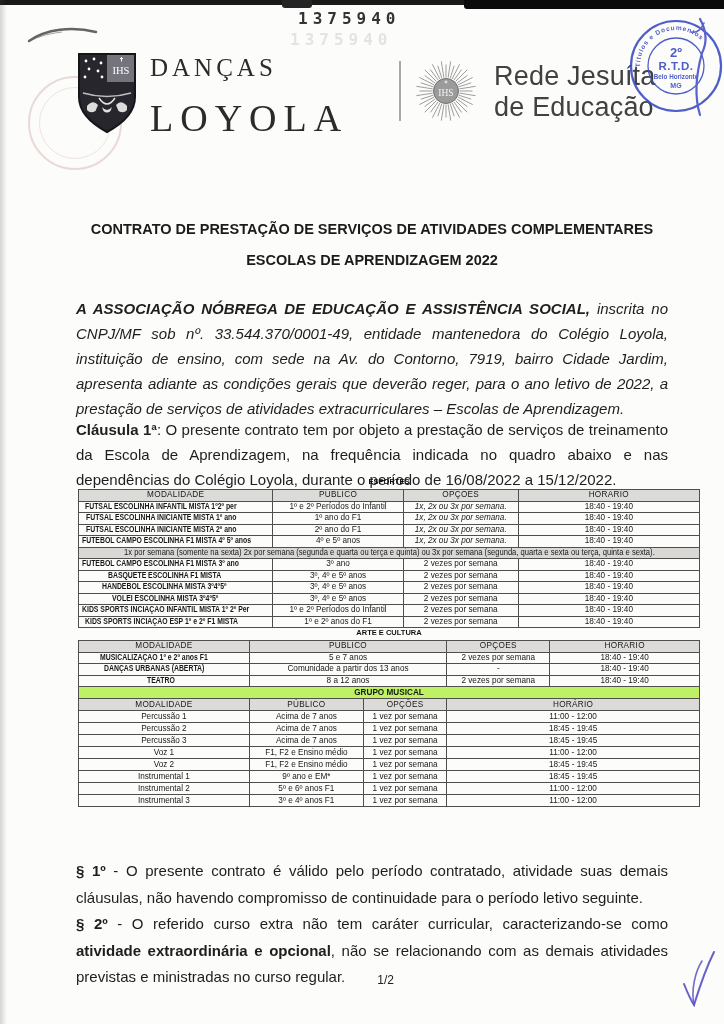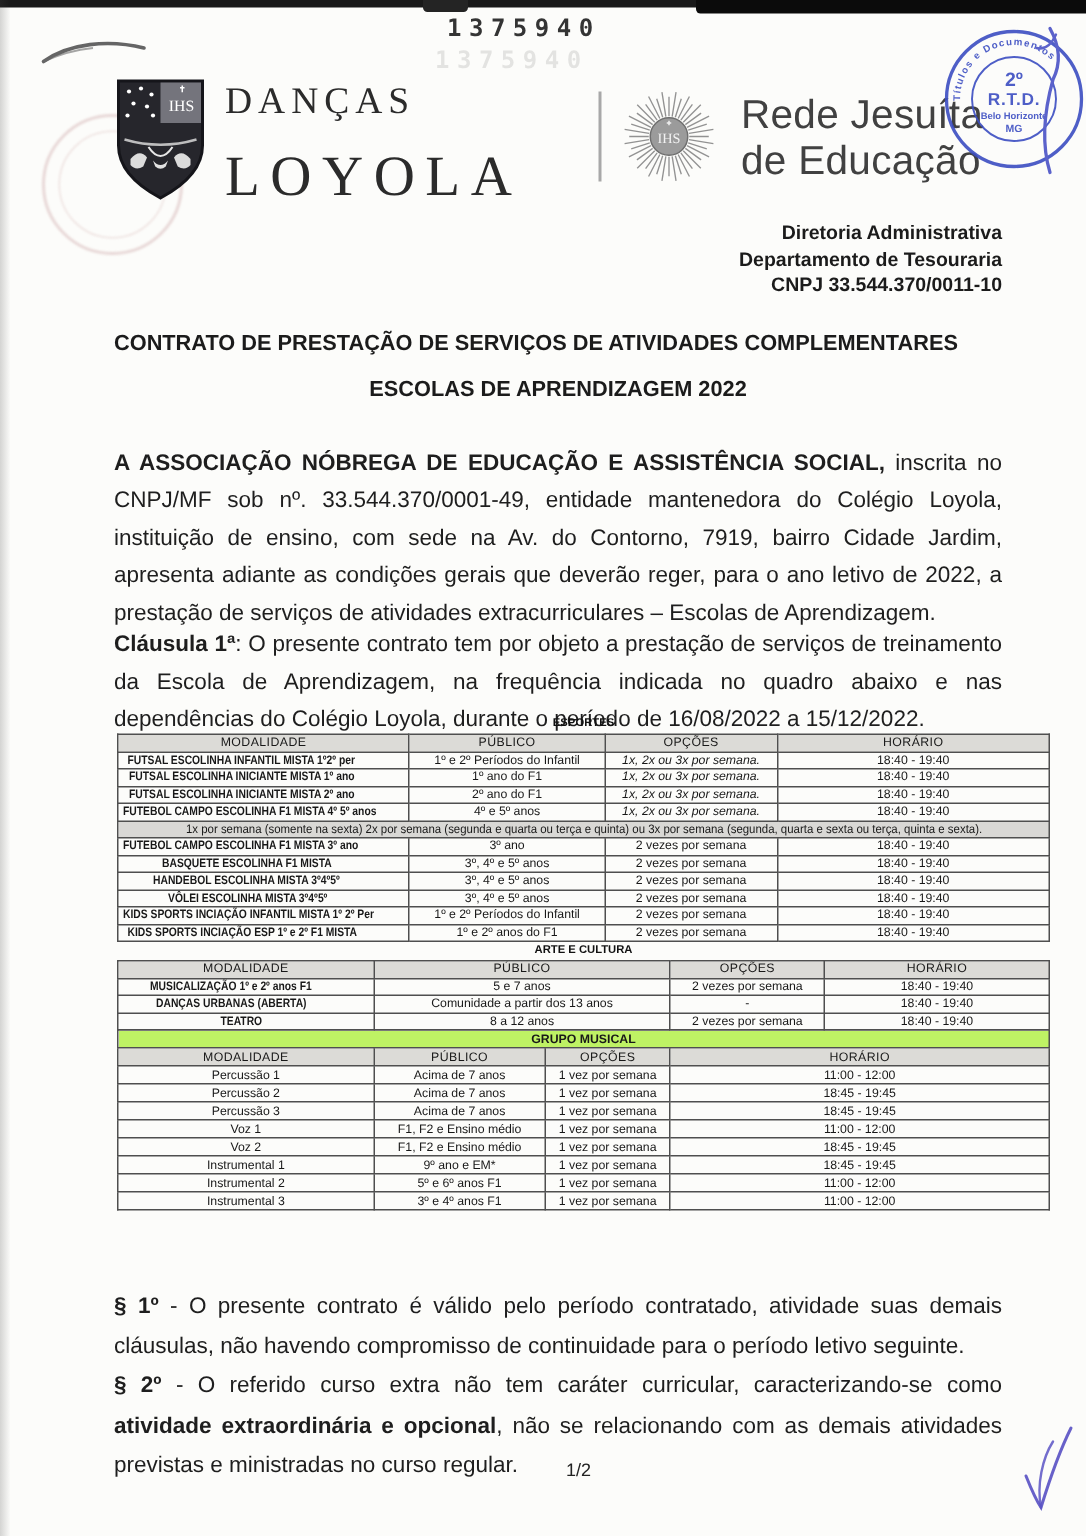--- a/index.html
+++ b/index.html
@@ -29,24 +29,24 @@
   .rstamp .ringtext{font-size:6.5px;font-weight:bold;letter-spacing:.9px;fill:#3c4ec2;font-family:"Liberation Sans",sans-serif;}
   .rstamp text{fill:#3c4ec2;text-anchor:middle;font-family:"Liberation Sans",sans-serif;}
   .rstamp .st1{font-size:13px;font-weight:bold;}
   .rstamp .st2{font-size:11.5px;font-weight:bold;letter-spacing:.5px;}
   .rstamp .st3{font-size:6.3px;font-weight:bold;}
   .rstamp .st4{font-size:7px;font-weight:bold;}
   .rstamp .sig{stroke:#4a52c6;fill:none;stroke-linecap:round;}
   
   .dept{position:absolute;top:146px;right:56px;text-align:right;font-weight:bold;font-size:13px;line-height:17.5px;color:#1b1b1b;}
   
-  .doc-title{position:absolute;top:221px;left:76px;width:592px;font-weight:bold;font-size:14.5px;color:#1b1b1b;}
+  .doc-title{position:absolute;top:221px;left:76px;width:592px;text-align:center;font-weight:bold;font-size:14.5px;color:#1b1b1b;}
   .doc-subtitle{position:absolute;top:252px;left:76px;width:592px;text-align:center;font-weight:bold;font-size:14.5px;color:#1b1b1b;}
   .p{position:absolute;left:76px;width:592px;text-align:justify;font-size:15px;line-height:25px;color:#1e1e1e;}
-  #p-intro{top:281px;}
+  #p-intro{top:281px;font-style:italic;}
   #p-clausula{top:402px;}
   #p-par1{top:843px;line-height:26.5px;}
   #p-par2{top:896px;line-height:26.5px;}
   .b{font-weight:bold;}
   
   .tables{position:absolute;left:78px;top:477px;width:622px;}
   .tbl-label{height:12px;line-height:10px;text-align:center;font-size:7.5px;font-weight:bold;color:#111;}
   .tbl-label.gap{}
   table.doc{width:100%;border-collapse:collapse;table-layout:fixed;border:1.5px solid #2e2e2e;}
   table.doc td{border:1px solid #4f4f4f;height:10.5px;line-height:10px;padding:0 3px;font-size:8.2px;
@@ -170,25 +170,20 @@
     <path id="ringpath" d="M16 54 A36 36 0 1 1 88 54 A36 36 0 1 1 16 54" fill="none"></path>
     <text class="ringtext"><textPath href="#ringpath" startOffset="1">Ofício de Registro de Títulos e Documentos -</textPath></text>
     <text x="52" y="45" class="st1">2º</text>
     <text x="52" y="58" class="st2">R.T.D.</text>
     <text x="52" y="67" class="st3">Belo Horizonte</text>
     <text x="52" y="76" class="st4">MG</text>
     <path class="sig" d="M76 7 q10 18 2 34 q-10 36 -2 62" stroke-width="2.2"></path>
     <path class="sig" d="M80 11 q-5 11 -13 9" stroke-width="1.6"></path>
   </svg>
 
-  <div class="dept">
-    <div>Diretoria Administrativa</div>
-    <div>Departamento de Tesouraria</div>
-    <div>CNPJ 33.544.370/0011-10</div>
-  </div>
 
   <div class="doc-title">CONTRATO DE PRESTAÇÃO DE SERVIÇOS DE ATIVIDADES COMPLEMENTARES</div>
   <div class="doc-subtitle">ESCOLAS DE APRENDIZAGEM 2022</div>
 
   <p class="p" id="p-intro"><span class="b">A ASSOCIAÇÃO NÓBREGA DE EDUCAÇÃO E ASSISTÊNCIA SOCIAL,</span><span> inscrita no CNPJ/MF sob nº. 33.544.370/0001-49, entidade mantenedora do Colégio Loyola, instituição de ensino, com sede na Av. do Contorno, 7919, bairro Cidade Jardim, apresenta adiante as condições gerais que deverão reger, para o ano letivo de 2022, a prestação de serviços de atividades extracurriculares – Escolas de Aprendizagem.</span></p>
 
   <p class="p" id="p-clausula"><span class="b">Cláusula 1ª</span><span>: O presente contrato tem por objeto a prestação de serviços de treinamento da Escola de Aprendizagem, na frequência indicada no quadro abaixo e nas dependências do Colégio Loyola, durante o período de 16/08/2022 a 15/12/2022.</span></p>
 
   <div class="tables">
     <div class="tbl-label">ESPORTES</div>

